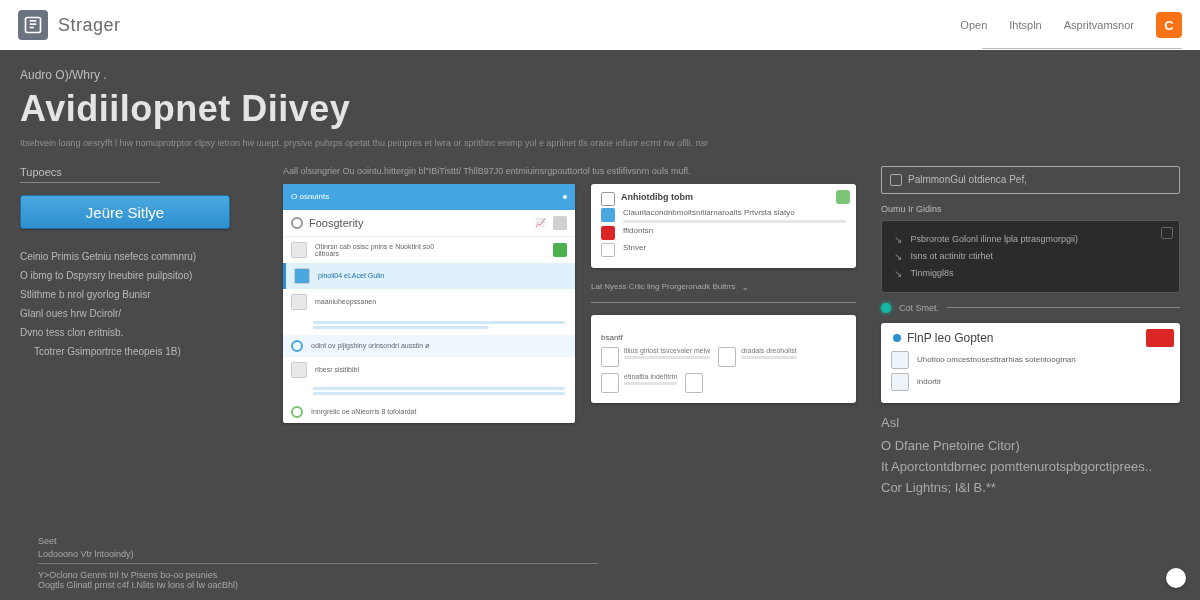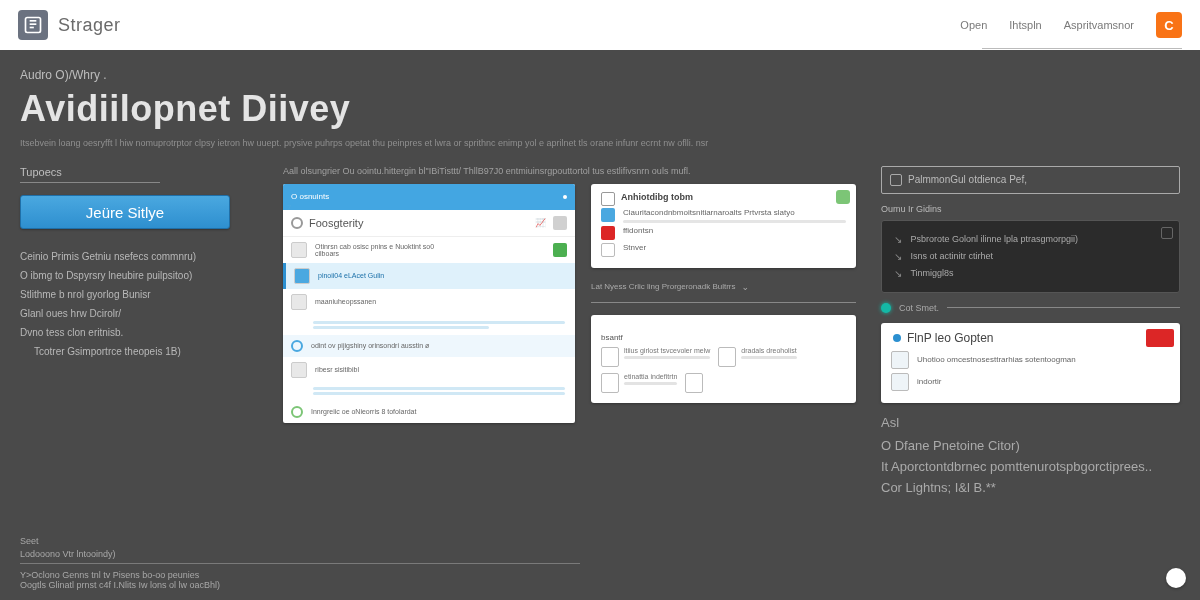--- a/index.html
+++ b/index.html
@@ -84,21 +84,21 @@
 .track .line { flex: 1; height: 1px; background: #888; }
 
 .card-r { background: #fff; border-radius: 3px; padding: 8px 10px; font-size: 8px; color: #666; box-shadow: 0 1px 3px rgba(0,0,0,0.3); position: relative; margin-bottom: 10px; }
 .card-r-head { display: flex; align-items: center; gap: 6px; font-size: 12px; color: #444; margin-bottom: 6px; }
 .card-r-head .pill { width: 8px; height: 8px; background: #2b8fd0; border-radius: 50%; margin-left: 2px; }
 .red-btn { position: absolute; top: 6px; right: 6px; width: 28px; height: 18px; background: #dc2626; border-radius: 2px; }
 .card-r-row { display: flex; gap: 8px; align-items: center; margin-bottom: 4px; }
 .card-r-row .bx { width: 18px; height: 18px; border: 1px solid #bbb; background: #eef4f8; border-radius: 2px; }
 .tiny-line { height: 3px; background: #e3e3e3; margin: 2px 0; border-radius: 2px; }
 
-.footer-left { position: absolute; left: 20px; bottom: 10px; font-size: 9px; color: #a8a8a8; width: 560px; }
+.footer-left { position: absolute; left: 38px; bottom: 10px; font-size: 9px; color: #a8a8a8; width: 560px; }
 .footer-left .sec { margin-bottom: 3px; }
 .footer-left .thin-hr { height: 1px; background: #7a7a7a; margin: 4px 0 6px; }
 
 .right-bottom { font-size: 13px; color: #aaa; line-height: 1.6; }
 .right-bottom .lbl { margin-bottom: 3px; }
 
 .float-pill { position: absolute; right: 14px; bottom: 12px; width: 20px; height: 20px; background: #fff; border-radius: 50%; box-shadow: 0 1px 3px rgba(0,0,0,0.3); }
 </style>
 </head>
 <body>

